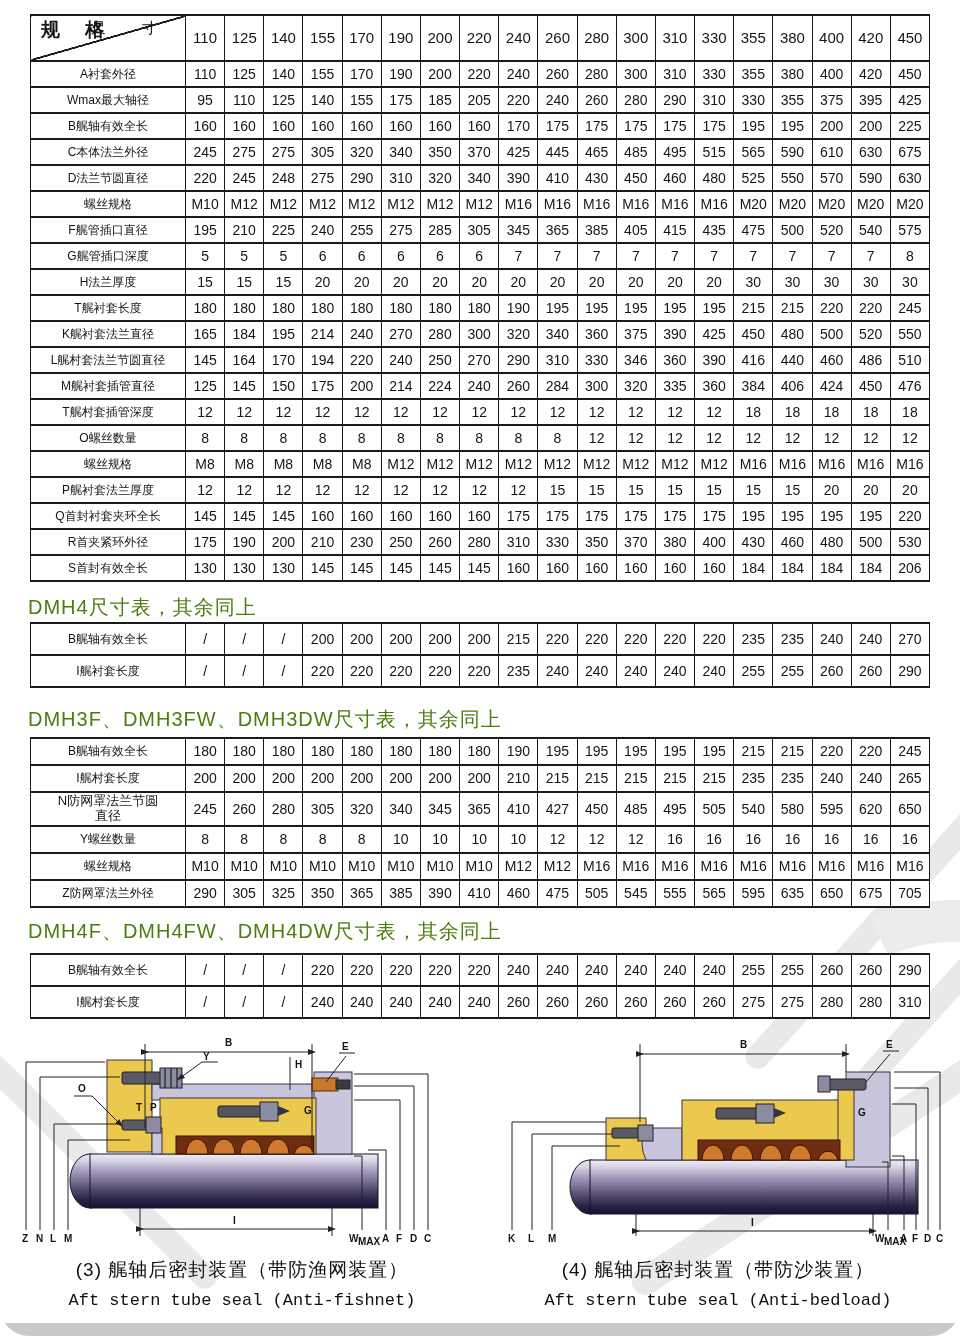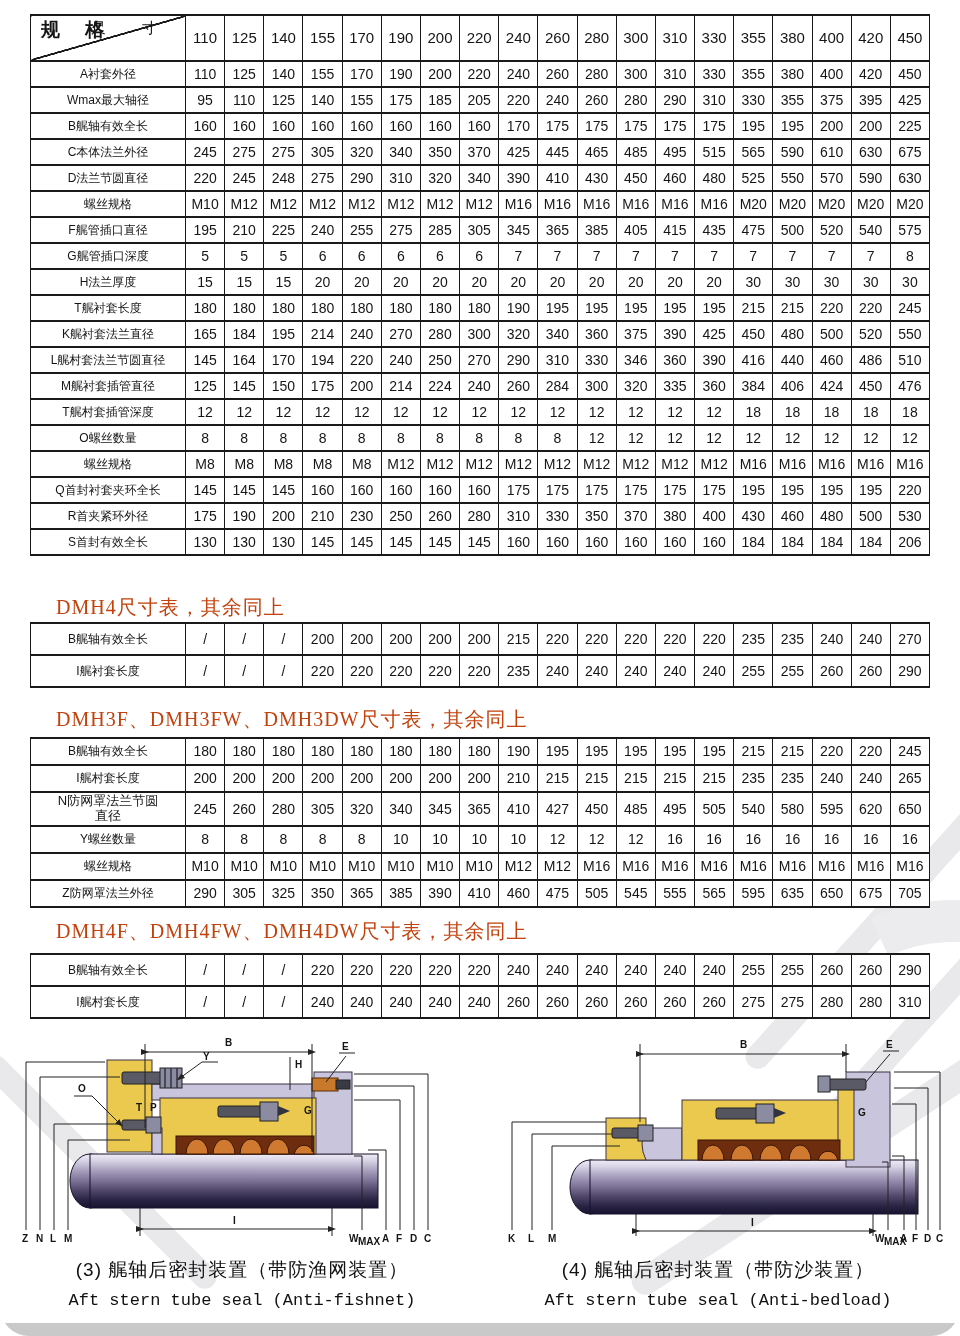--- a/index.html
+++ b/index.html
@@ -29,21 +29,21 @@
   #tbl-dmh4{top:622px;}
   #tbl-dmh3f td,#tbl-dmh3f th{height:25px;}
   #tbl-dmh3f{top:737px;}
   #tbl-dmh4f td,#tbl-dmh4f th{height:30px;}
   #tbl-dmh4f{top:953px;}
   th.corner{position:relative;background:
      linear-gradient(to bottom right,transparent 0 calc(50% - 1px),#1a1a1a calc(50% - 1px) calc(50% + 1px),transparent calc(50% + 1px) 100%);}
   th.corner .c-top{position:absolute;top:4px;right:12px;letter-spacing:16px;font-size:15px;}
   th.corner .c-bot{position:absolute;bottom:20px;left:10px;letter-spacing:10px;font-size:19px;font-weight:bold;}
   
-  .sec-title{position:absolute;left:56px;font-size:20px;color:#c2410c;letter-spacing:1px;font-family:Liberation Serif, serif;}
+  .sec-title{position:absolute;left:28px;font-size:20px;color:#4d7c0f;letter-spacing:1px;}
   #title1{top:594px;}
   #title2{top:706px;}
   #title3{top:918px;}
   
   .figs{position:absolute;left:12px;top:1032px;width:936px;display:flex;gap:16px;}
   .fig{width:460px;}
   .fig svg{display:block;}
   .cap-zh{text-align:center;font-size:19px;margin-top:10px;letter-spacing:1px;}
   .cap-en{text-align:center;font-size:17px;margin-top:8px;font-family:"Liberation Mono","DejaVu Sans Mono",monospace;}
   svg text{font-family:"Liberation Sans","DejaVu Sans",sans-serif;font-size:10px;font-weight:bold;fill:#141414;}
@@ -459,20 +459,42 @@
             <td>M12</td>
             <td>M12</td>
             <td>M12</td>
             <td>M16</td>
             <td>M16</td>
             <td>M16</td>
             <td>M16</td>
             <td>M16</td>
           </tr>
           <tr>
+            <th class="rowlabel">P艉衬套法兰厚度</th>
+            <td>12</td>
+            <td>12</td>
+            <td>12</td>
+            <td>12</td>
+            <td>12</td>
+            <td>12</td>
+            <td>12</td>
+            <td>12</td>
+            <td>12</td>
+            <td>15</td>
+            <td>15</td>
+            <td>15</td>
+            <td>15</td>
+            <td>15</td>
+            <td>15</td>
+            <td>15</td>
+            <td>20</td>
+            <td>20</td>
+            <td>20</td>
+          </tr>
+          <tr>
             <th class="rowlabel small">Q首封衬套夹环全长</th>
             <td>145</td>
             <td>145</td>
             <td>145</td>
             <td>160</td>
             <td>160</td>
             <td>160</td>
             <td>160</td>
             <td>160</td>
             <td>175</td>

